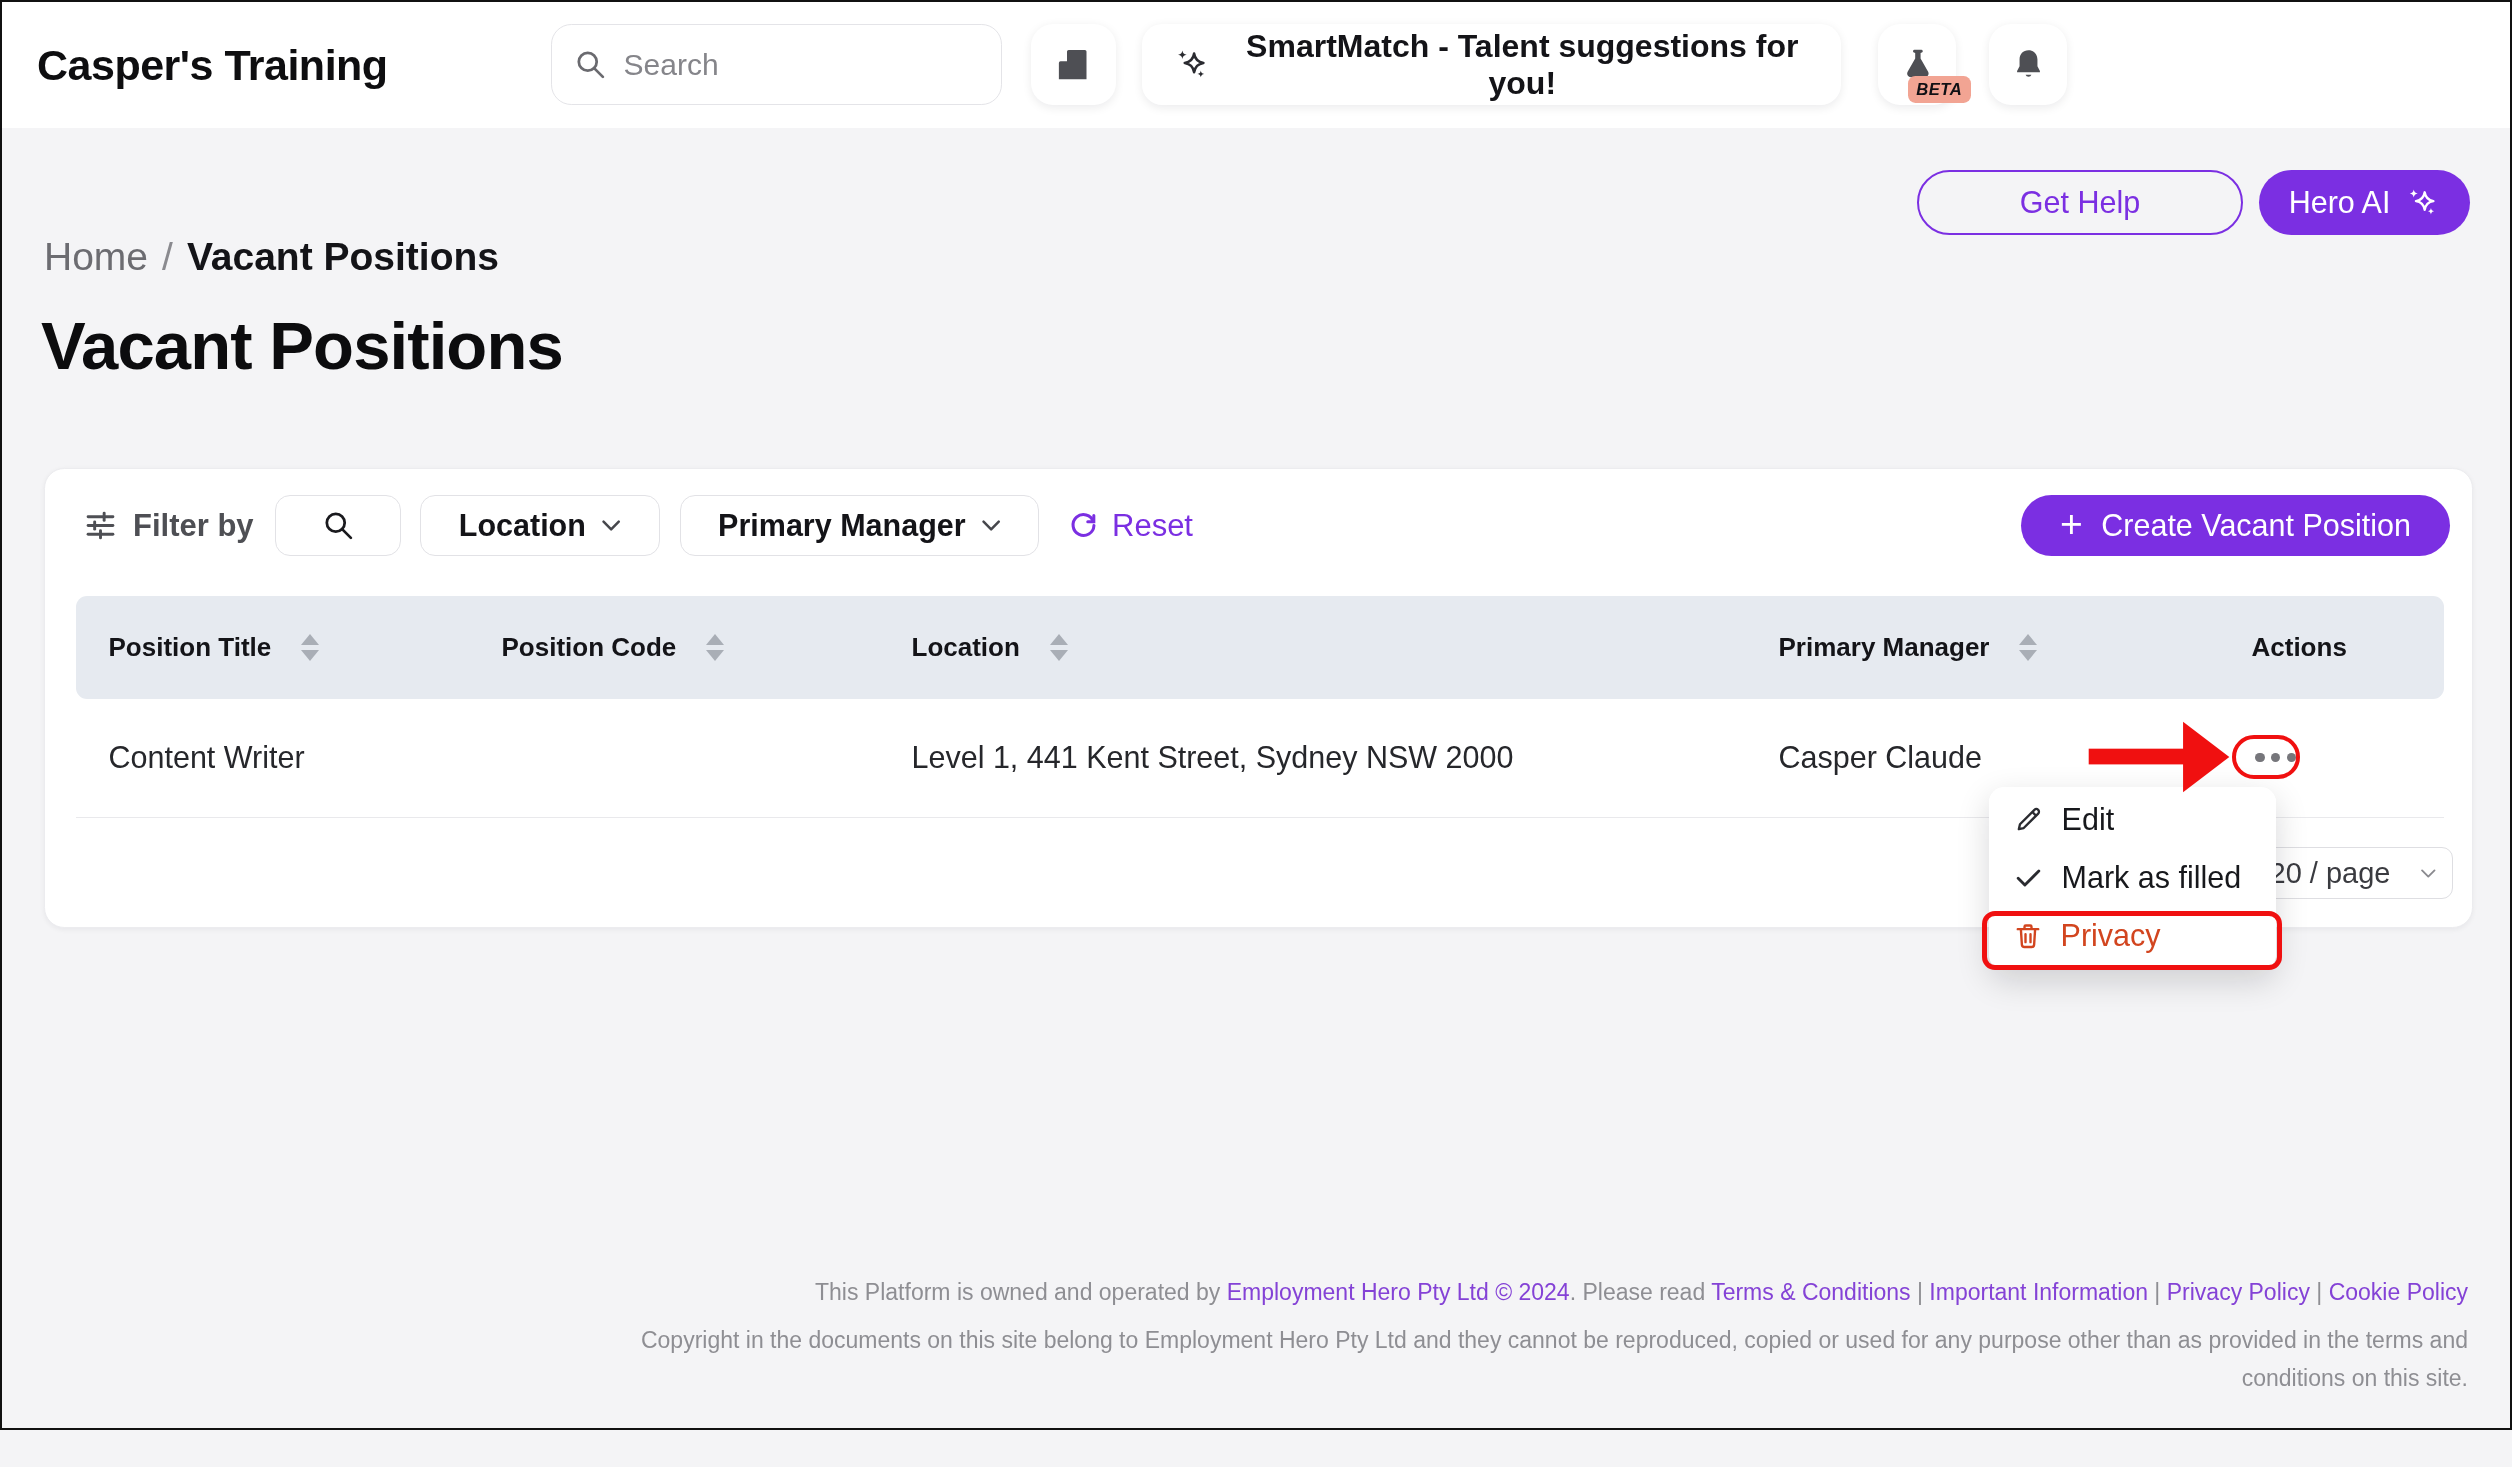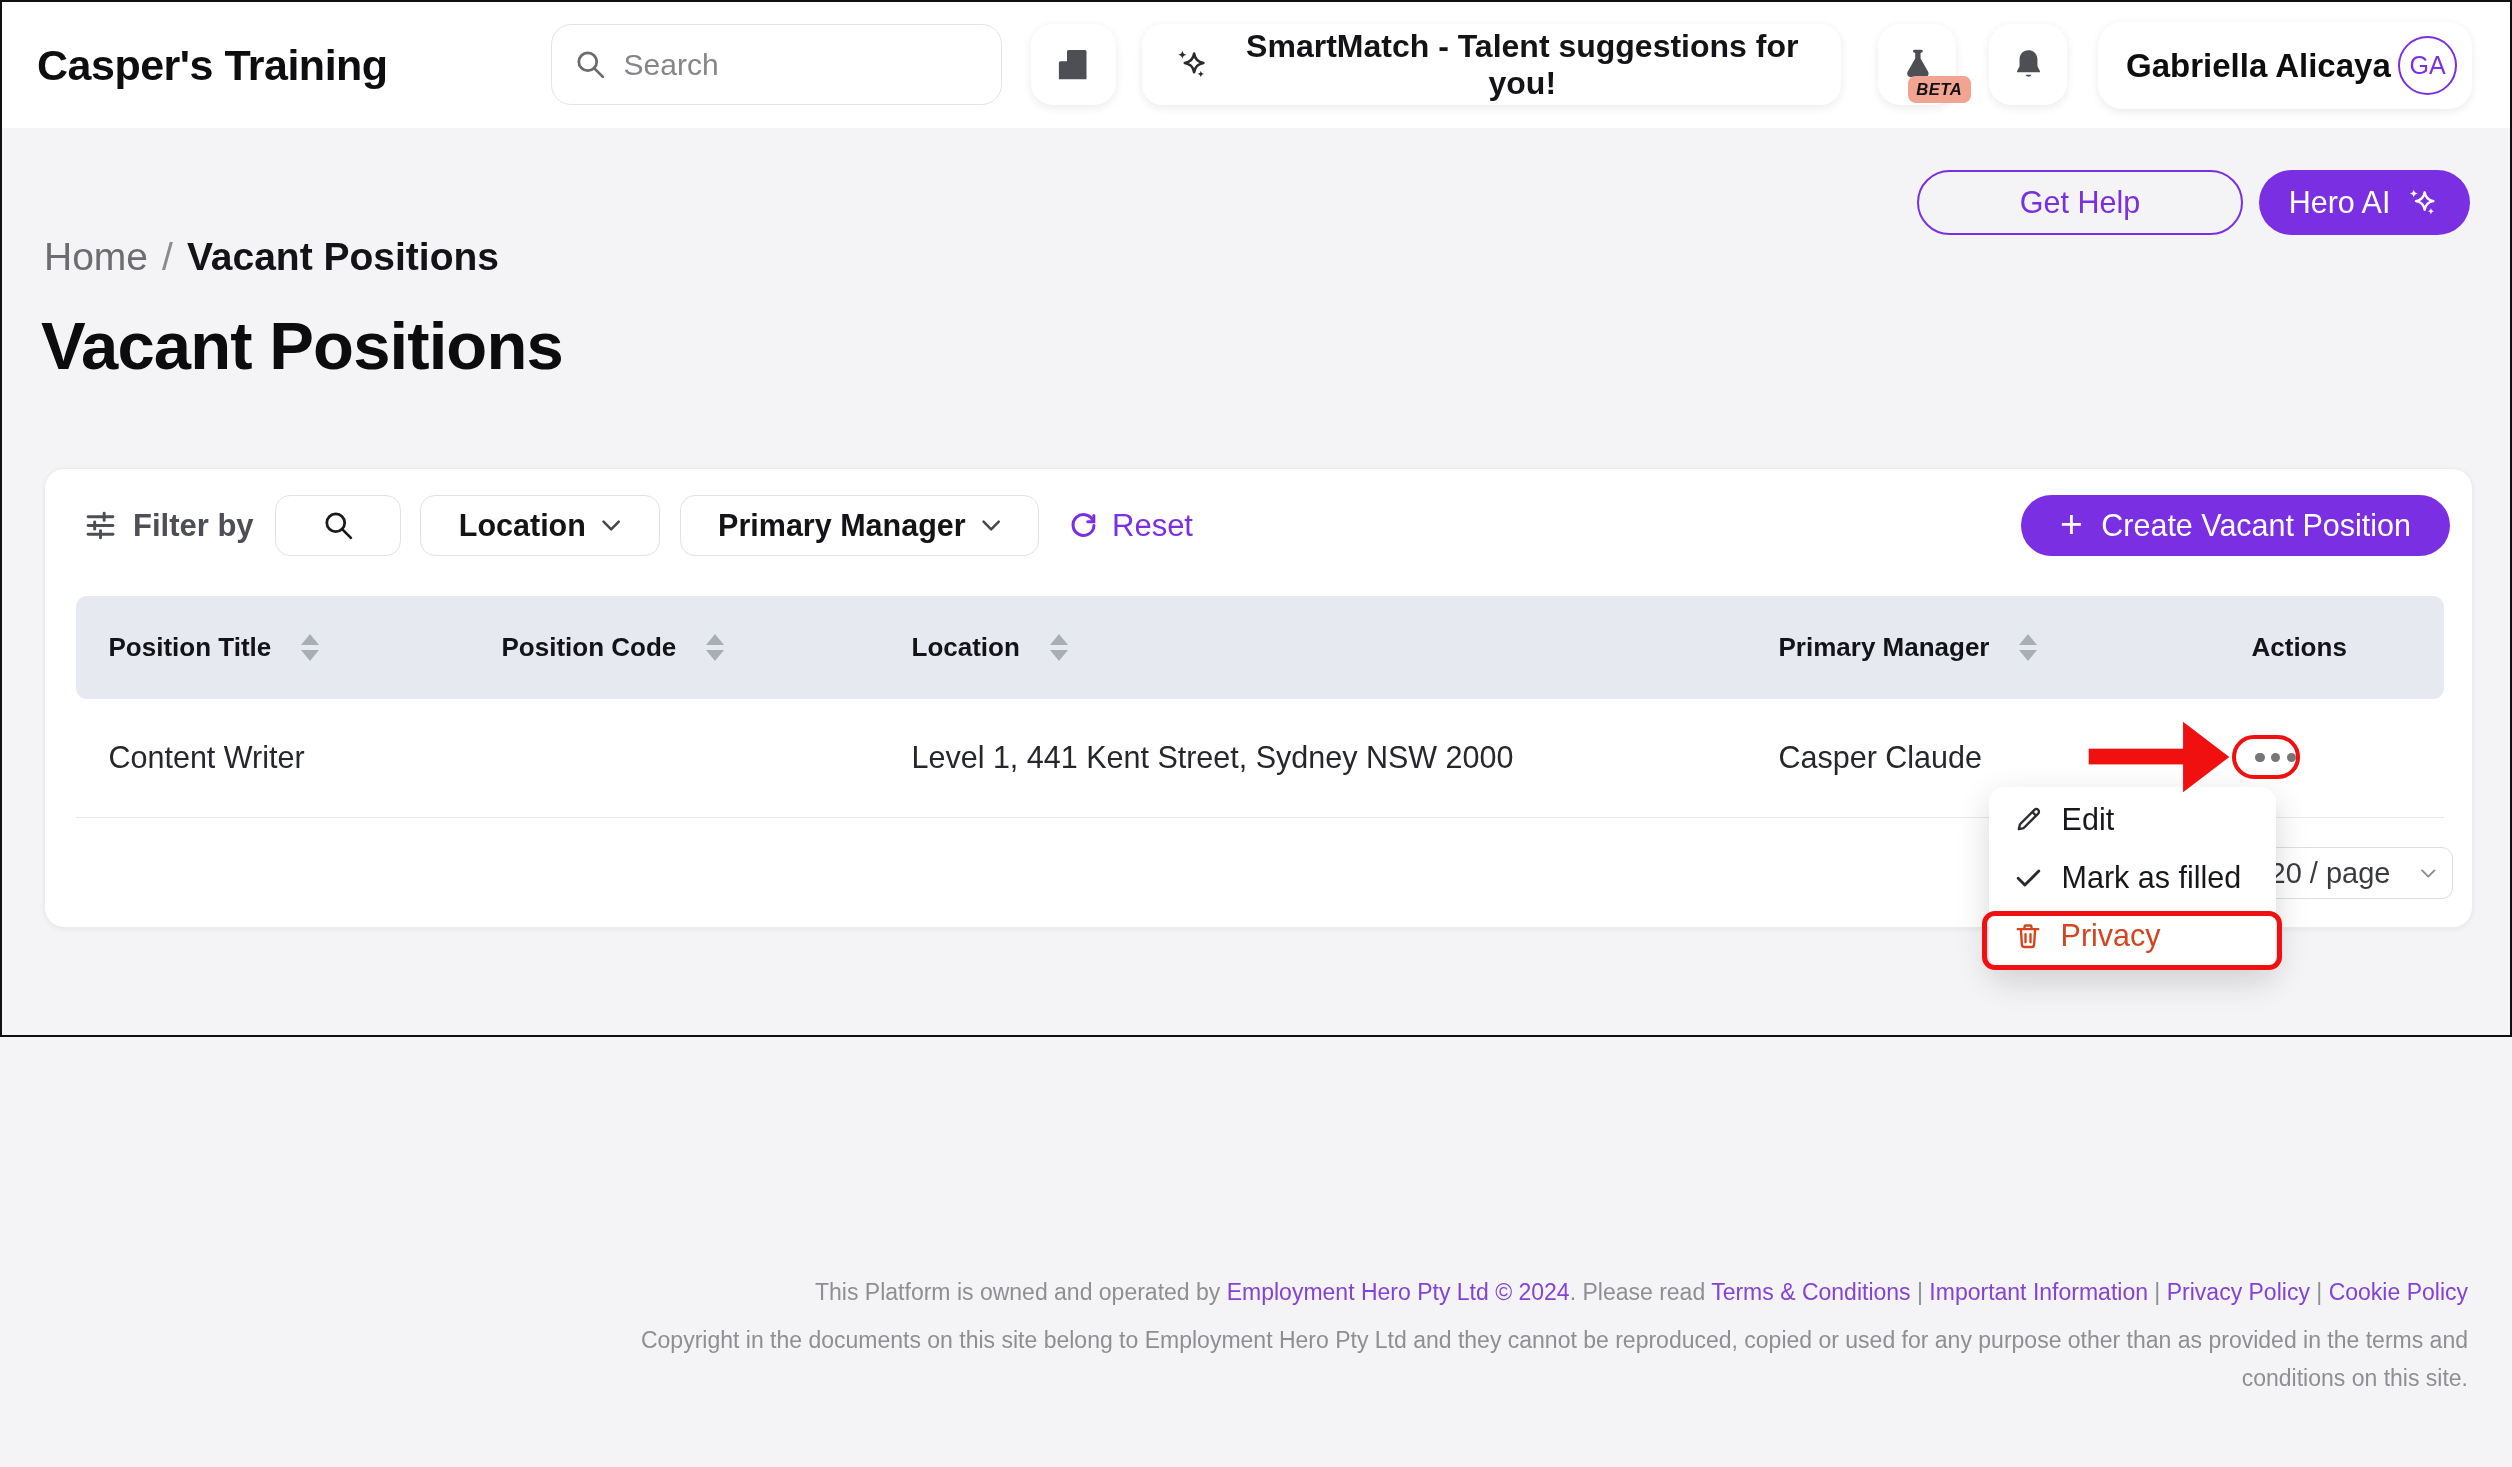--- a/index.html
+++ b/index.html
@@ -2,21 +2,21 @@
 <html style="font-size:15px"><head>
 <meta charset="utf-8">
 <style>
   * { margin:0; padding:0; box-sizing:border-box; }
   html,body { width:2512px; height:1467px; overflow:hidden; }
   body {
     font-family:"Liberation Sans", sans-serif;
     background:#F4F4F6;
     color:#141418;
   }
-  .frame { position:relative; width:2512px; height:1037px; border:2.8px solid #111; background:#F4F4F6; }
+  .frame { position:relative; width:2512px; height:1430px; border:2.8px solid #111; background:#F4F4F6; }
 
   
   .topbar { position:absolute; left:0; top:0; width:100%; height:126px; background:#FFFFFF; }
   .brand { position:absolute; left:35px; top:0; height:126px; display:flex; align-items:center;
            font-size:43px; font-weight:800; letter-spacing:-0.5px; color:#0E0E10; }
   .searchbox { position:absolute; left:549px; top:22px; width:451px; height:81px;
                background:#fff; border:1.8px solid #E4E4E8; border-radius:20.3px;
                display:flex; align-items:center; padding:0 22px; gap:16.6px; }
   .searchbox svg { color:#6A6A6F; flex:none; }
   .searchbox input { border:none; outline:none; width:100%; font-size:30px; color:#1A1A1E;
@@ -160,24 +160,20 @@
       <span class="beta">BETA</span>
     </button>
 
     <button class="hbtn bell">
       <svg width="37" height="37" viewBox="0 0 24 24" fill="#4E4F54">
           <path d="M12 2.8c-3.5 0-5.8 2.5-5.8 6v4.3L4.6 16.2v.9h14.8v-.9l-1.6-3.1V8.8c0-3.5-2.3-6-5.8-6z"></path>
           <path d="M10.1 18.6a2 2 0 003.8 0z"></path>
         </svg>
     </button>
 
-    <button class="userpill">
-      <span class="name">Gabriella Alicaya</span>
-      <span class="avatar">GA</span>
-    </button>
   </header>
 
   <button class="gethelp">
     <span>Get Help</span>
   </button>
   <button class="heroai">
     <span>Hero AI</span>
     <svg width="35" height="35" viewBox="0 0 24 24" fill="none" stroke="#fff" stroke-width="1.6" stroke-linejoin="round">
         <path d="M13.5 5c.55 3.7 2.3 5.45 6 6-3.7.55-5.45 2.3-6 6-.55-3.7-2.3-5.45-6-6 3.7-.55 5.45-2.3 6-6z"></path>
         <path d="M6 3c.25 1.7 1.05 2.5 2.75 2.75C7.05 6 6.25 6.8 6 8.5 5.75 6.8 4.95 6 3.25 5.75 4.95 5.5 5.75 4.7 6 3z" fill="#fff" stroke="none"></path>

